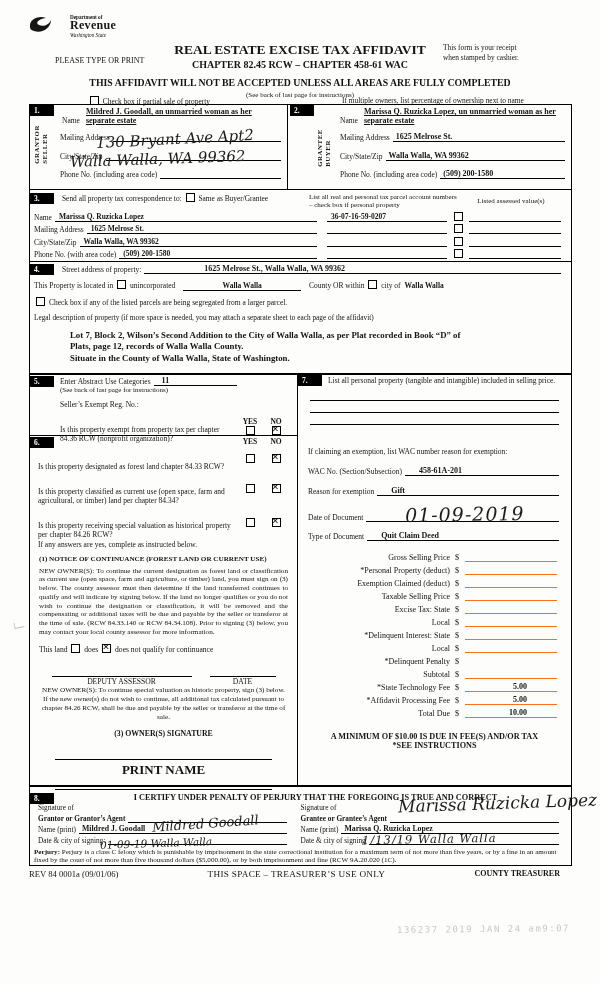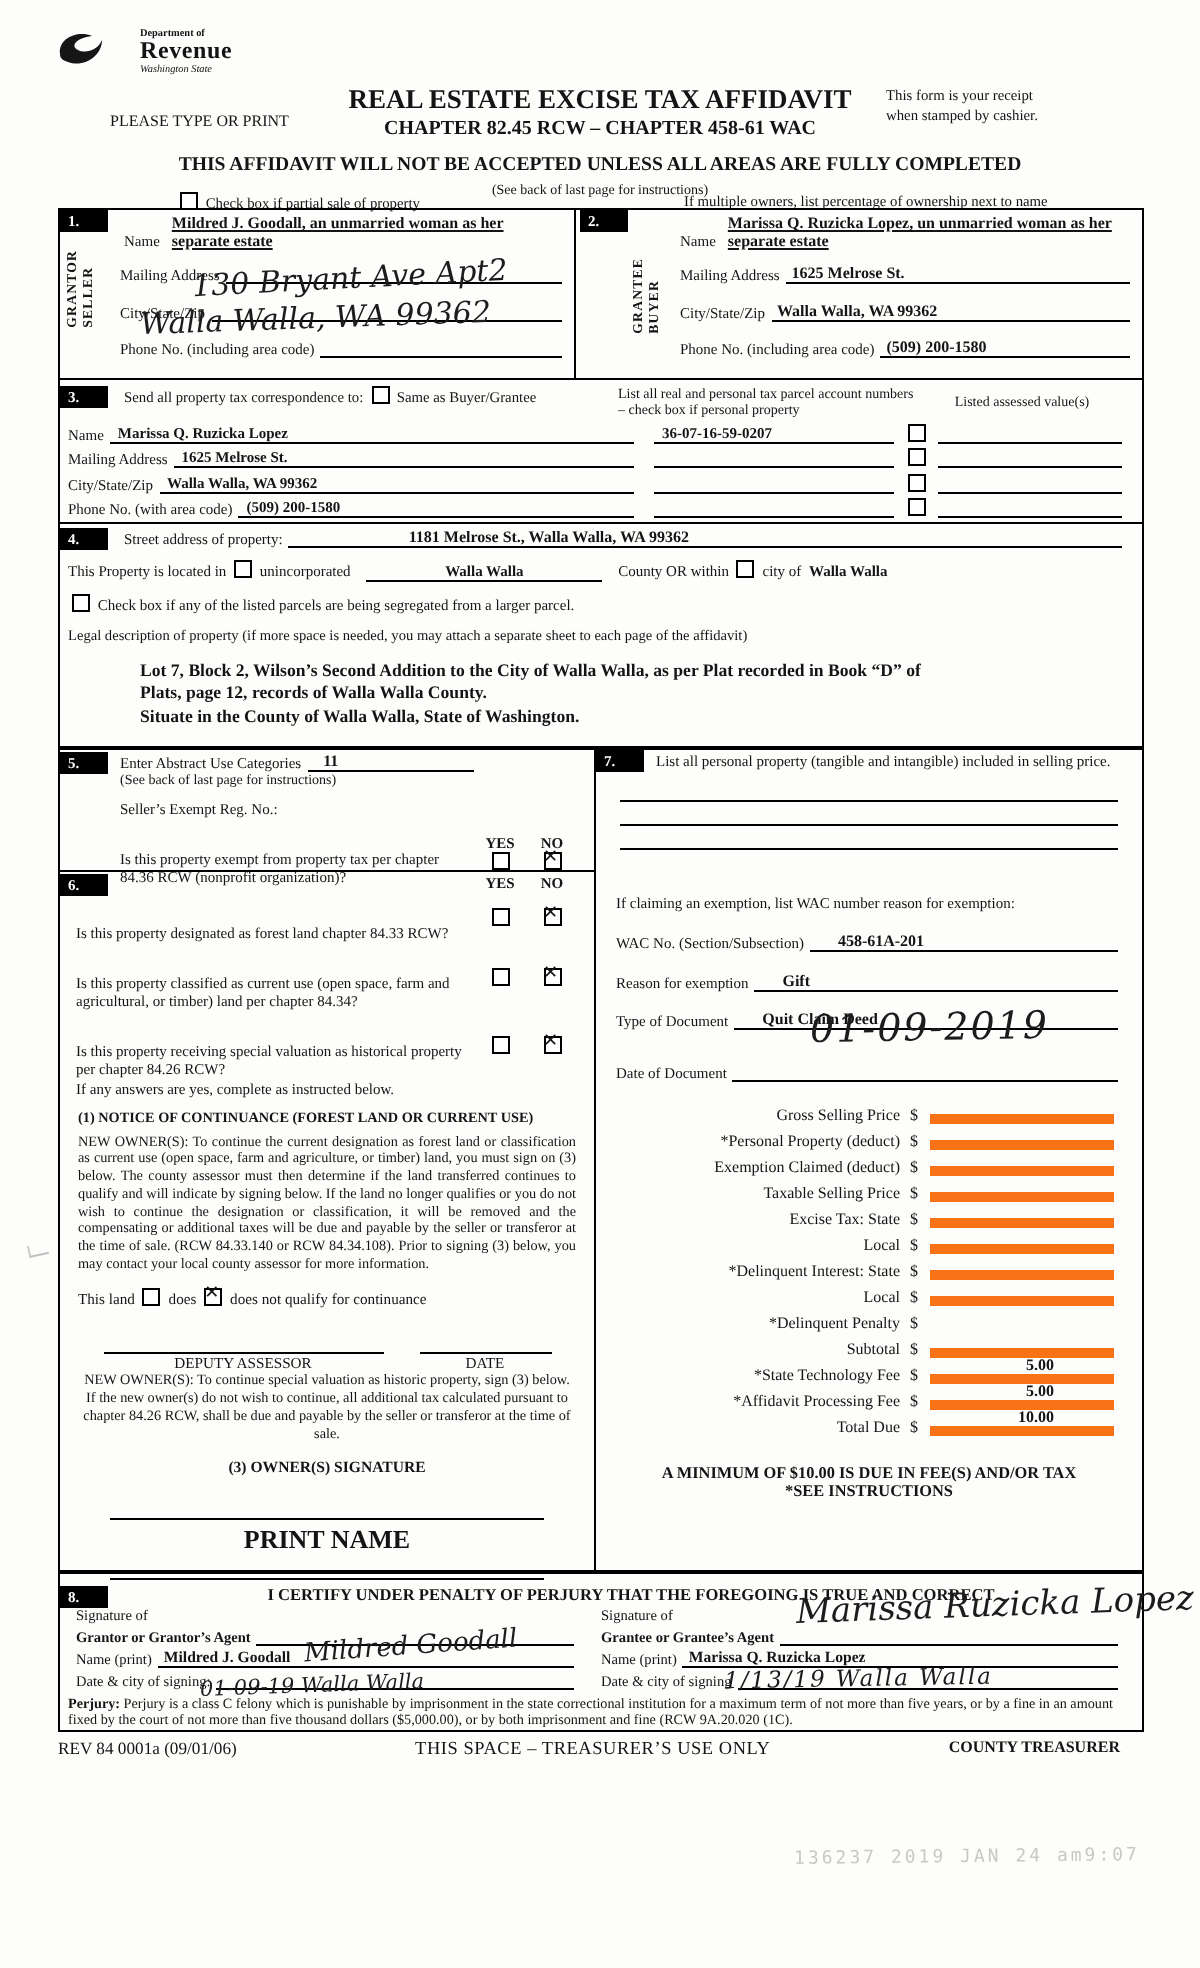--- a/index.html
+++ b/index.html
@@ -51,21 +51,21 @@
   .qhead { display:flex; justify-content:flex-end; font-weight:bold; font-size:7.5px;
            padding-right:8px; }
   .qhead span { width:26px; text-align:center; }
   .qrow { display:flex; align-items:center; margin:1px 8px 0 8px; font-size:7.5px; }
   .qrow .qt { flex:1;margin-top:15px; }
   .qrow .qc { width:26px; text-align:center; }
   .notice { font-size:7.15px; text-align:justify; margin:3px 9px 0 9px; line-height:1.22; }
   .fee-row { display:flex; align-items:flex-end; height:13px; margin:0 14px 0 0; font-size:8px; }
   .fee-lab { width:152px; text-align:right; padding-right:5px; white-space:nowrap; }
   .fee-d { width:10px; }
-  .fee-v { flex:1; border-bottom:5px solid #f97316; font-weight:bold; text-align:right;
+  .fee-v { flex:1; border-bottom:1px solid #f97316; font-weight:bold; text-align:right;
            padding-right:30px; min-height:9px; }
   .sec8 { position:relative; height:86px; box-sizing:border-box; }
   .sigrow { display:flex; margin:1px 8px 0 8px; }
   .sigcol { width:50%; position:relative; font-size:7.3px; padding-right:14px; box-sizing:border-box; }
   .sigline { display:flex; align-items:flex-end; margin-top:1.5px; }
   .sigline .lab { white-space:nowrap; padding-right:3px; }
   .sigline .fill { flex:1; border-bottom:1px solid #000; font-weight:bold; font-size:7.8px;
                    padding:0 3px; min-height:8px; }
   
   .hw { position:absolute; font-family:"DejaVu Serif", serif; font-style:italic; color:#1c1c1c;
@@ -202,21 +202,21 @@
         <span class="v2"></span>
         <span class="cbw"><span class="cb" data-checked="false"></span></span>
         <span class="v3"></span>
       </div>
     </div>
 
     <div class="sec4">
       <div class="tab">4.</div>
       <div class="frow" style="margin:2px 10px 0 32px;">
         <span class="lab">Street address of property:</span>
-        <span class="val" style="text-align:left;padding-left:60px;">1181 Melrose St., Walla Walla, WA  99362</span>
+        <span class="val" style="text-align:left;padding-left:60px;">1625 Melrose St., Walla Walla, WA  99362</span>
       </div>
       <div style="margin:6px 10px 0 4px;font-size:7.5px;">
         <span>This Property is located in</span>
         <span class="cb" data-checked="false"></span>
         <span>unincorporated</span>
         <span class="b u ctr" style="display:inline-block;width:118px;margin:0 6px;">Walla Walla</span>
         <span>County OR  within</span>
         <span class="cb" data-checked="false"></span>
         <span>city of</span>
         <span class="b" style="margin-left:2px;">Walla Walla</span>
@@ -319,27 +319,27 @@
         <div style="margin:22px 8px 0 10px;font-size:7.5px;">If claiming an exemption, list WAC number reason for exemption:</div>
 
         <div class="frow" style="margin:10px 12px 0 10px;">
           <span class="lab">WAC No. (Section/Subsection)</span>
           <span class="val" style="text-align:left;padding-left:14px;">458-61A-201</span>
         </div>
         <div class="frow" style="margin:10px 12px 0 10px;">
           <span class="lab">Reason for exemption</span>
           <span class="val" style="text-align:left;padding-left:14px;">Gift</span>
         </div>
+        <div class="frow" style="margin:16px 12px 0 10px;">
+          <span class="lab">Date of Document</span>
+          <span class="val"></span>
+        </div>
         <div class="frow" style="margin:9px 12px 0 10px;">
           <span class="lab">Type of Document</span>
           <span class="val" style="text-align:left;padding-left:14px;">Quit Claim Deed</span>
-        </div>
-        <div class="frow" style="margin:16px 12px 0 10px;">
-          <span class="lab">Date of Document</span>
-          <span class="val"></span>
         </div>
 
         <div style="margin-top:8px;">
           <div class="fee-row">
               <span class="fee-lab">Gross Selling Price</span>
               <span class="fee-d">$</span>
               <span class="fee-v"></span>
             </div>
           <div class="fee-row">
               <span class="fee-lab">*Personal Property (deduct)</span>

